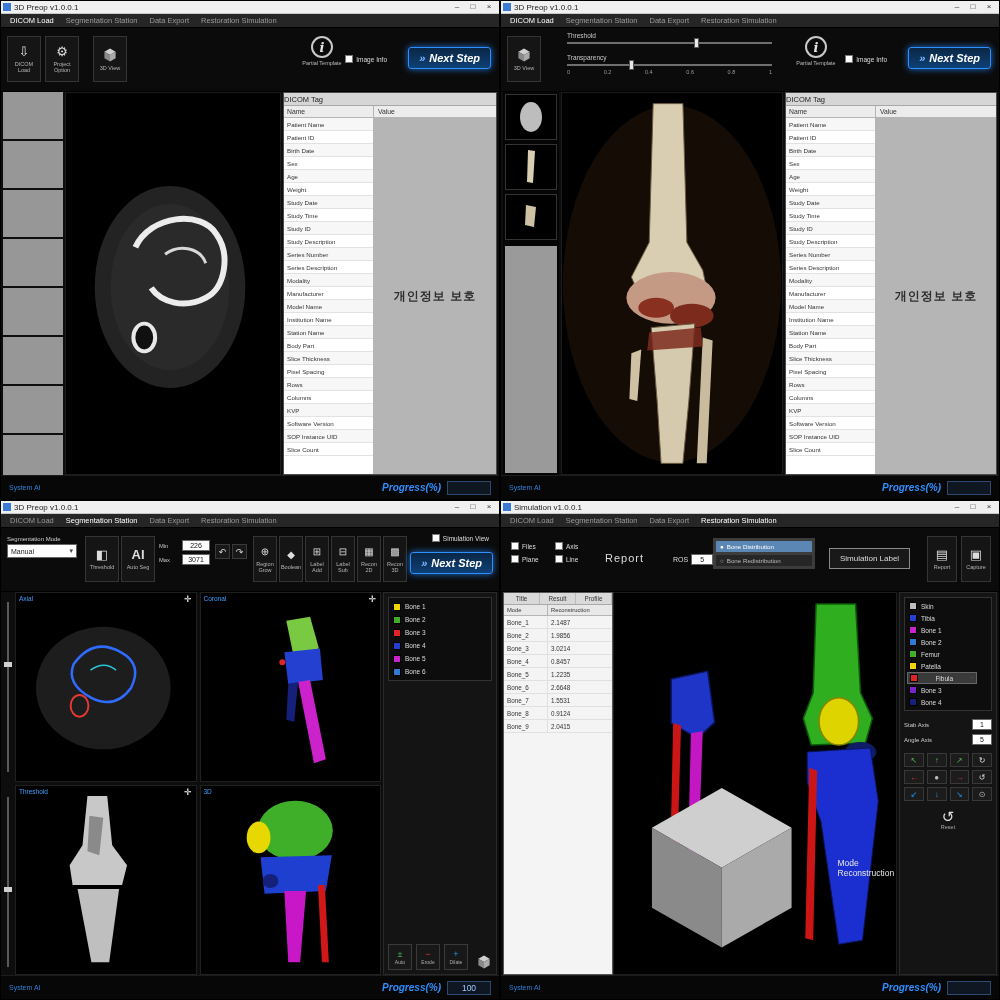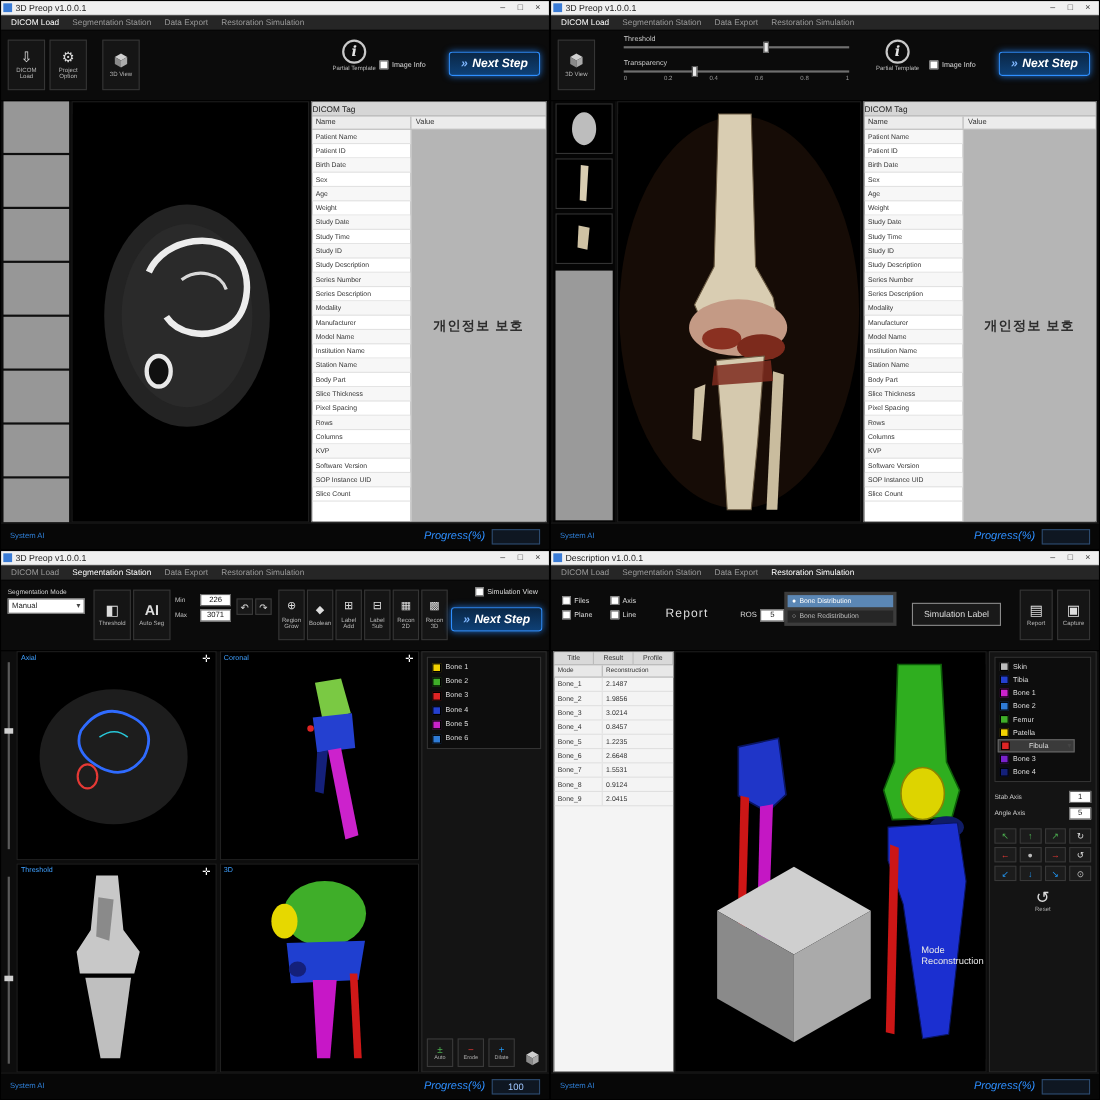--- a/index.html
+++ b/index.html
@@ -13,21 +13,21 @@
 .winctl{display:flex}
 .winctl span{width:16px;height:11px;font-size:8px;line-height:10px;text-align:center;color:#333;cursor:default}
 .menubar{height:14px;background:#262626;display:flex;align-items:center;padding:0 3px;border-bottom:1px solid #000}
 .mi{font-size:7.5px;color:#9a9a9a;padding:0 6px;white-space:nowrap}
 .mi.active{color:#fff}
 .toolbar{position:relative;height:64px;background:#0b0b0b;border-bottom:1px solid #000}
 .body{position:absolute;left:2px;right:2px;top:91px;bottom:24px}
 .statusbar{position:absolute;left:0;right:0;bottom:0;height:24px;background:#070707;display:flex;align-items:center;justify-content:space-between;padding:0 8px;border-top:1px solid #1c1c1c}
 .sys{font-size:7px;color:#2f7fd6}
 .prog{display:flex;align-items:center;gap:6px}
-.plabel{font-size:10px;font-weight:normal;font-style:italic;color:#2e8fff}
+.plabel{font-size:10px;font-weight:bold;font-style:italic;color:#2e8fff}
 .pbox{width:44px;height:14px;background:#0f1722;border:1px solid #2c4a6e;color:#9fc6ff;font-size:8.5px;text-align:center;line-height:13px}
 
 .tbtn{position:absolute;width:34px;height:46px;background:#151515;border:1px solid #353535;display:flex;flex-direction:column;align-items:center;justify-content:center;gap:2px;color:#ccc}
 .tbtn .g{font-size:13px;line-height:14px;color:#ddd}
 .tbtn .l{font-size:5.5px;color:#b5b5b5;text-align:center;line-height:1.15;padding:0 1px}
 .cubesvg{width:16px;height:16px}
 .infobtn{position:absolute;width:46px;text-align:center;color:#ddd}
 .infobtn .ic{display:inline-block;width:22px;height:22px;border:2px solid #c9c9c9;border-radius:50%;font-family:"DejaVu Serif",serif;font-style:italic;font-weight:bold;font-size:13px;line-height:19px;color:#e5e5e5}
 .infobtn .il{display:block;font-size:5.5px;color:#bbb;margin-top:2px;line-height:1.2}
 .cb{position:absolute;display:flex;align-items:center;gap:3px;font-size:6.5px;color:#ddd;white-space:nowrap}
@@ -585,21 +585,21 @@
     <span class="prog">
         <span class="plabel">Progress(%)</span>
         <span class="pbox">100</span>
       </span>
   </div>
 </div>
 
 <div class="quad" id="q4">
   <div class="titlebar">
     <span class="appicon"></span>
-    <span class="title">Description v1.0.0.1</span>
+    <span class="title">Simulation v1.0.0.1</span>
     <span class="winctl">
       <span>–</span>
       <span>□</span>
       <span>×</span>
     </span>
   </div>
   <div class="menubar">
 
   <span class="mi">DICOM Load</span>
       <span class="mi">Segmentation Station</span>

